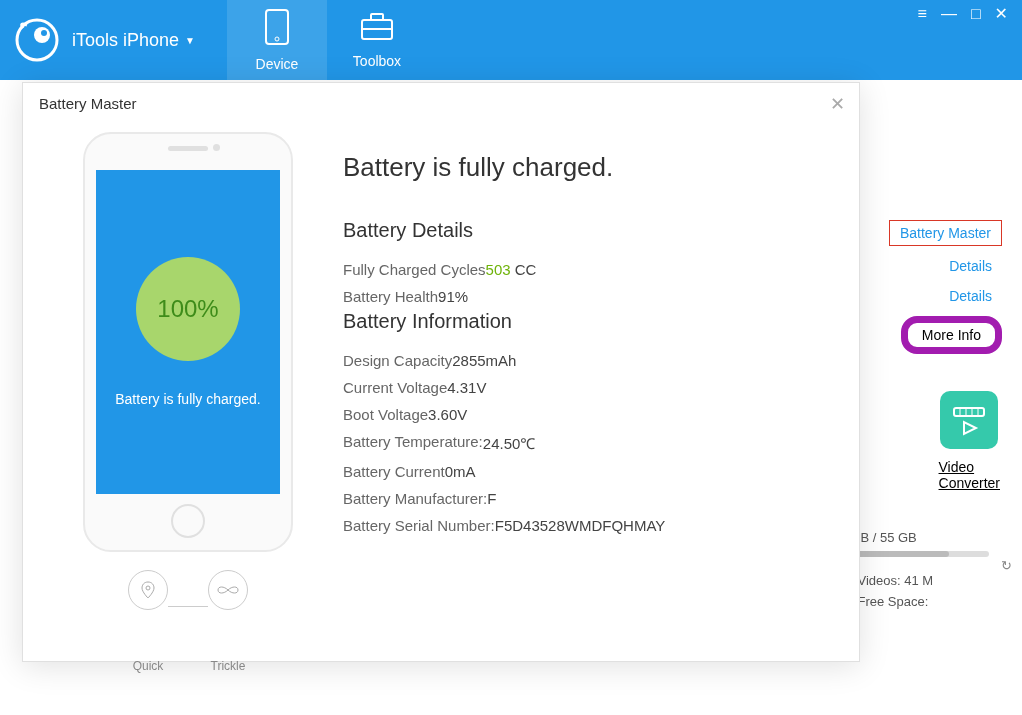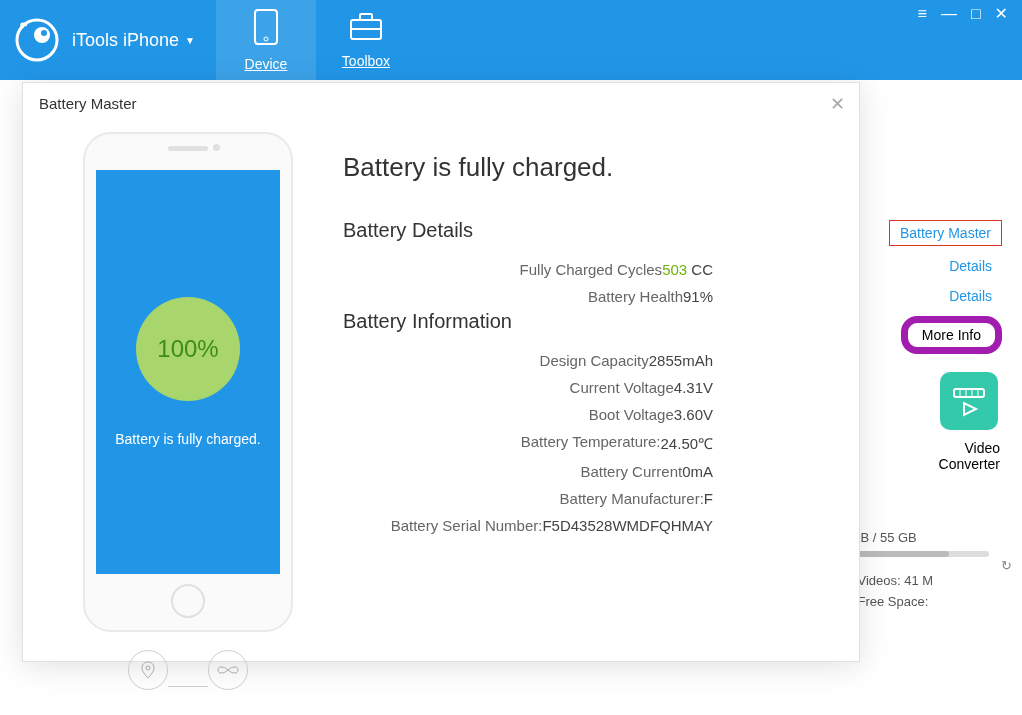--- a/index.html
+++ b/index.html
@@ -4,68 +4,68 @@
   <style>
     * { margin: 0; padding: 0; box-sizing: border-box; font-family: "Segoe UI", Arial, sans-serif; }
     body { width: 1022px; height: 715px; background: #fff; position: relative; overflow: hidden; }
 
     .top-bar { height: 80px; background: #2196E7; display: flex; align-items: center; color: #fff; position: relative; }
     .logo { width: 50px; height: 50px; margin-left: 12px; display: flex; align-items: center; justify-content: center; }
     .logo svg { width: 44px; height: 44px; }
     .app-title { margin-left: 10px; font-size: 18px; display: flex; align-items: center; gap: 6px; }
     .app-title .tri { font-size: 10px; }
 
-    .top-tabs { display: flex; margin-left: 21px; height: 100%; text-decoration: underline; }
+    .top-tabs { display: flex; margin-left: 32px; height: 100%; }
     .top-tab { width: 100px; display: flex; flex-direction: column; align-items: center; justify-content: center; font-size: 14px; cursor: pointer; }
     .top-tab.active { background: #3CA3E9; }
     .top-tab .tab-icon { margin-bottom: 8px; }
 
     .winctrl { position: absolute; right: 14px; top: 6px; display: flex; gap: 14px; }
     .winctrl span { cursor: pointer; font-size: 16px; line-height: 1; }
 
     .side-links { position: absolute; right: 20px; top: 220px; display: flex; flex-direction: column; align-items: flex-end; gap: 10px; font-size: 14px; }
     .battery-master-link { color: #2196E7; border: 1px solid #d93726; padding: 4px 10px; }
     .details-link { color: #2196E7; cursor: pointer; padding: 2px 10px; }
     .more-info-btn { border: 7px solid #a21caf; border-radius: 16px; padding: 4px 14px; background: #fff; cursor: pointer; font-size: 14px; }
 
-    .video-conv { position: absolute; right: 22px; top: 372px; text-align: right; font-size: 14px; cursor: pointer; }
+    .video-conv { position: absolute; right: 22px; top: 391px; text-align: left; font-size: 14px; cursor: pointer; text-decoration: underline; }
     .video-conv-icon { width: 58px; height: 58px; border-radius: 10px; background: #35C9AB; margin: 0 auto 10px; display: flex; align-items: center; justify-content: center; }
 
     .storage { position: absolute; right: 0; top: 530px; font-size: 13px; }
     .storage-line { color: #555; margin-bottom: 6px; padding-right: 22px;}
     .storage-bar { width: 150px; height: 6px; background: #ddd; border-radius: 3px; margin-bottom: 12px; display: inline-block; }
     .storage-bar-fill { width: 110px; height: 100%; background: #bbb; border-radius: 3px; }
     .refresh-icon { display: inline-block; margin-left: 8px; color: #888; cursor: pointer; vertical-align: middle;}
     .legend-row { display: flex; align-items: center; gap: 6px; color: #555; margin-bottom: 6px; }
     .legend-sq { width: 12px; height: 12px; display: inline-block; }
 
     .modal { position: absolute; left: 22px; top: 82px; width: 838px; height: 580px; background: #fff; border: 1px solid #e0e0e0; box-shadow: 0 4px 30px rgba(0,0,0,0.12); }
     .modal-header { padding: 12px 16px 10px; font-size: 15px; color: #333; position: relative; }
     .modal-close { position: absolute; right: 14px; top: 10px; color: #aaa; font-size: 18px; cursor: pointer; font-weight: 300; }
 
     .modal-body { display: flex; padding: 10px 30px 20px 60px; gap: 50px; }
 
-    .phone { width: 210px; height: 500px; border: 2px solid #e9e9e9; border-radius: 28px; position: relative; background: #fafafa; }
+    .phone { width: 210px; height: 420px; border: 2px solid #e9e9e9; border-radius: 28px; position: relative; background: #fafafa; }
     .phone-notch { position: absolute; top: 12px; left: 50%; transform: translateX(-50%); width: 40px; height: 5px; background: #e0e0e0; border-radius: 3px; }
     .phone-dot { position: absolute; top: 10px; left: 62%; width: 7px; height: 7px; background: #e0e0e0; border-radius: 50%; }
     .phone-screen { position: absolute; left: 11px; right: 11px; top: 36px; bottom: 56px; background: #2196E7; display: flex; flex-direction: column; align-items: center; justify-content: center; color: #fff; }
     .pct-circle { width: 104px; height: 104px; border-radius: 50%; background: #A8D66C; display: flex; align-items: center; justify-content: center; font-size: 24px; color: #3E8C1A; margin-bottom: 30px; }
     .phone-status { font-size: 14px; }
     .home-btn { position: absolute; bottom: 12px; left: 50%; transform: translateX(-50%); width: 34px; height: 34px; border: 2px solid #e0e0e0; border-radius: 50%; }
 
     .modes { display: flex; align-items: center; justify-content: center; gap: 0; margin-top: 18px; }
     .mode { display: flex; flex-direction: column; align-items: center; font-size: 12px; color: #888; gap: 43px; }
     .mode-circle { width: 40px; height: 40px; border: 1px solid #ccc; border-radius: 50%; display: flex; align-items: center; justify-content: center; color: #aaa; }
     .mode-connector { width: 20px; height: 1px; background: #ccc; margin-top: -30px; }
     .mode-label { margin-top: 6px; }
 
     .info { flex: 1; padding-top: 20px; color: #333; }
     .heading { font-size: 26px; font-weight: 500; margin-bottom: 36px; }
     .section-title { font-size: 20px; font-weight: 500; margin-bottom: 14px; }
-    .row { display: flex; justify-content: flex-end; font-size: 15px; color: #666; padding: 5px 0; max-width: 370px; }
+    .row { display: flex; justify-content: flex-start; font-size: 15px; color: #666; padding: 5px 0; max-width: 370px; }
     .row .val { color: #444; }
     .green { color: #6FB30A; font-weight: 500; }
   </style>
 </head>
 <body>
 
 <div class="top-bar">
   <div class="logo">
     <svg viewBox="0 0 44 44">
         <circle cx="22" cy="22" r="20" fill="none" stroke="#fff" stroke-width="3"></circle>

